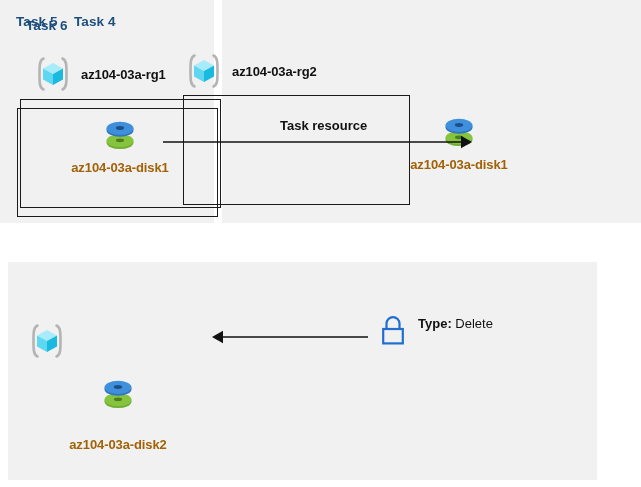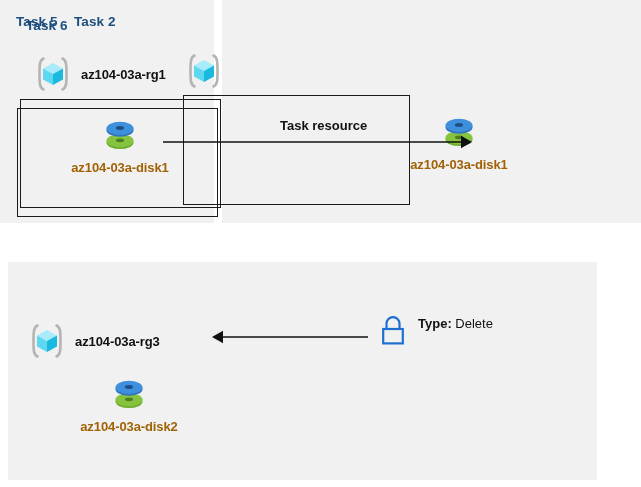--- a/index.html
+++ b/index.html
@@ -76,21 +76,21 @@
   
   .disk-group {
     position: absolute;
     display: flex;
     flex-direction: column;
     align-items: center;
     white-space: nowrap;
   }
   #disk1-group { left: 60px;  top: 113px; width: 120px; }
   #disk2-group { left: 399px; top: 110px; width: 120px; }
-  #disk3-group { left: 69px;  top: 372px; width: 120px; }
+  #disk3-group { left: 58px;  top: 372px; width: 120px; gap: 18px; }
 
   .disk-icon { width: 42px; height: 42px; display: block; }
   .disk-label {
     font-size: 13px;
     font-weight: bold;
     color: #a16207;
     margin-top: 5px;
     letter-spacing: -0.1px;
   }
 
@@ -167,32 +167,33 @@
 
         <ellipse cx="21" cy="17.2" rx="13.5" ry="6.6" fill="#2f74bd"></ellipse>
         <ellipse cx="21" cy="15.3" rx="13.5" ry="6.6" fill="#3e8fdc"></ellipse>
         <ellipse cx="21" cy="15.0" rx="4.1" ry="1.9" fill="#1d4e86"></ellipse>
       </svg>
     </span>
     <span class="disk-label">az104-03a-disk1</span>
   </div>
 
   <div class="panel" id="task2-panel"></div>
-  <div class="panel-title" id="task2-title">Task 2</div>
+  <div class="panel-title" id="task2-title">Task 4</div>
 
   <div class="rg-row" id="rg2-row">
     <span class="rg-icon-wrap">
       <svg class="rg-icon" viewBox="0 0 38 38" xmlns="http://www.w3.org/2000/svg">
         <path d="M9.5 3.5 C5.5 5.5 5.5 10 5.5 19 C5.5 28 5.5 32.5 9.5 34.5" fill="none" stroke="#b4b4b4" stroke-width="2.6" stroke-linecap="round"></path>
         <path d="M28.5 3.5 C32.5 5.5 32.5 10 32.5 19 C32.5 28 32.5 32.5 28.5 34.5" fill="none" stroke="#b4b4b4" stroke-width="2.6" stroke-linecap="round"></path>
         <polygon points="19,8 29,13.5 19,19 9,13.5" fill="#a8ecfb"></polygon>
         <polygon points="9,13.5 19,19 19,30 9,24.5" fill="#5ed7f0"></polygon>
         <polygon points="29,13.5 19,19 19,30 29,24.5" fill="#19b9e0"></polygon>
       </svg>
     </span>
+    <span class="rg-label">az104-03a-rg2</span>
   </div>
 
   <div class="resource-box" id="rg2-box"></div>
 
   <div class="disk-group" id="disk2-group">
     <span>
       <svg class="disk-icon" viewBox="0 0 42 42" xmlns="http://www.w3.org/2000/svg">
         <ellipse cx="21" cy="29.5" rx="13.5" ry="6.6" fill="#6fae2e"></ellipse>
         <ellipse cx="21" cy="27.6" rx="13.5" ry="6.6" fill="#86c440"></ellipse>
         <ellipse cx="21" cy="27.3" rx="4.1" ry="1.9" fill="#4d7d1c"></ellipse>
@@ -216,21 +217,20 @@
   <div class="rg-row" id="rg3-row">
     <span class="rg-icon-wrap">
       <svg class="rg-icon" viewBox="0 0 38 38" xmlns="http://www.w3.org/2000/svg">
         <path d="M9.5 3.5 C5.5 5.5 5.5 10 5.5 19 C5.5 28 5.5 32.5 9.5 34.5" fill="none" stroke="#b4b4b4" stroke-width="2.6" stroke-linecap="round"></path>
         <path d="M28.5 3.5 C32.5 5.5 32.5 10 32.5 19 C32.5 28 32.5 32.5 28.5 34.5" fill="none" stroke="#b4b4b4" stroke-width="2.6" stroke-linecap="round"></path>
         <polygon points="19,8 29,13.5 19,19 9,13.5" fill="#a8ecfb"></polygon>
         <polygon points="9,13.5 19,19 19,30 9,24.5" fill="#5ed7f0"></polygon>
         <polygon points="29,13.5 19,19 19,30 29,24.5" fill="#19b9e0"></polygon>
       </svg>
     </span>
-    <span class="rg-label">az104-03a-rg3</span>
   </div>
 
   <div class="resource-box" id="rg3-box"></div>
 
   <div class="disk-group" id="disk3-group">
     <span>
       <svg class="disk-icon" viewBox="0 0 42 42" xmlns="http://www.w3.org/2000/svg">
         <ellipse cx="21" cy="29.5" rx="13.5" ry="6.6" fill="#6fae2e"></ellipse>
         <ellipse cx="21" cy="27.6" rx="13.5" ry="6.6" fill="#86c440"></ellipse>
         <ellipse cx="21" cy="27.3" rx="4.1" ry="1.9" fill="#4d7d1c"></ellipse>

